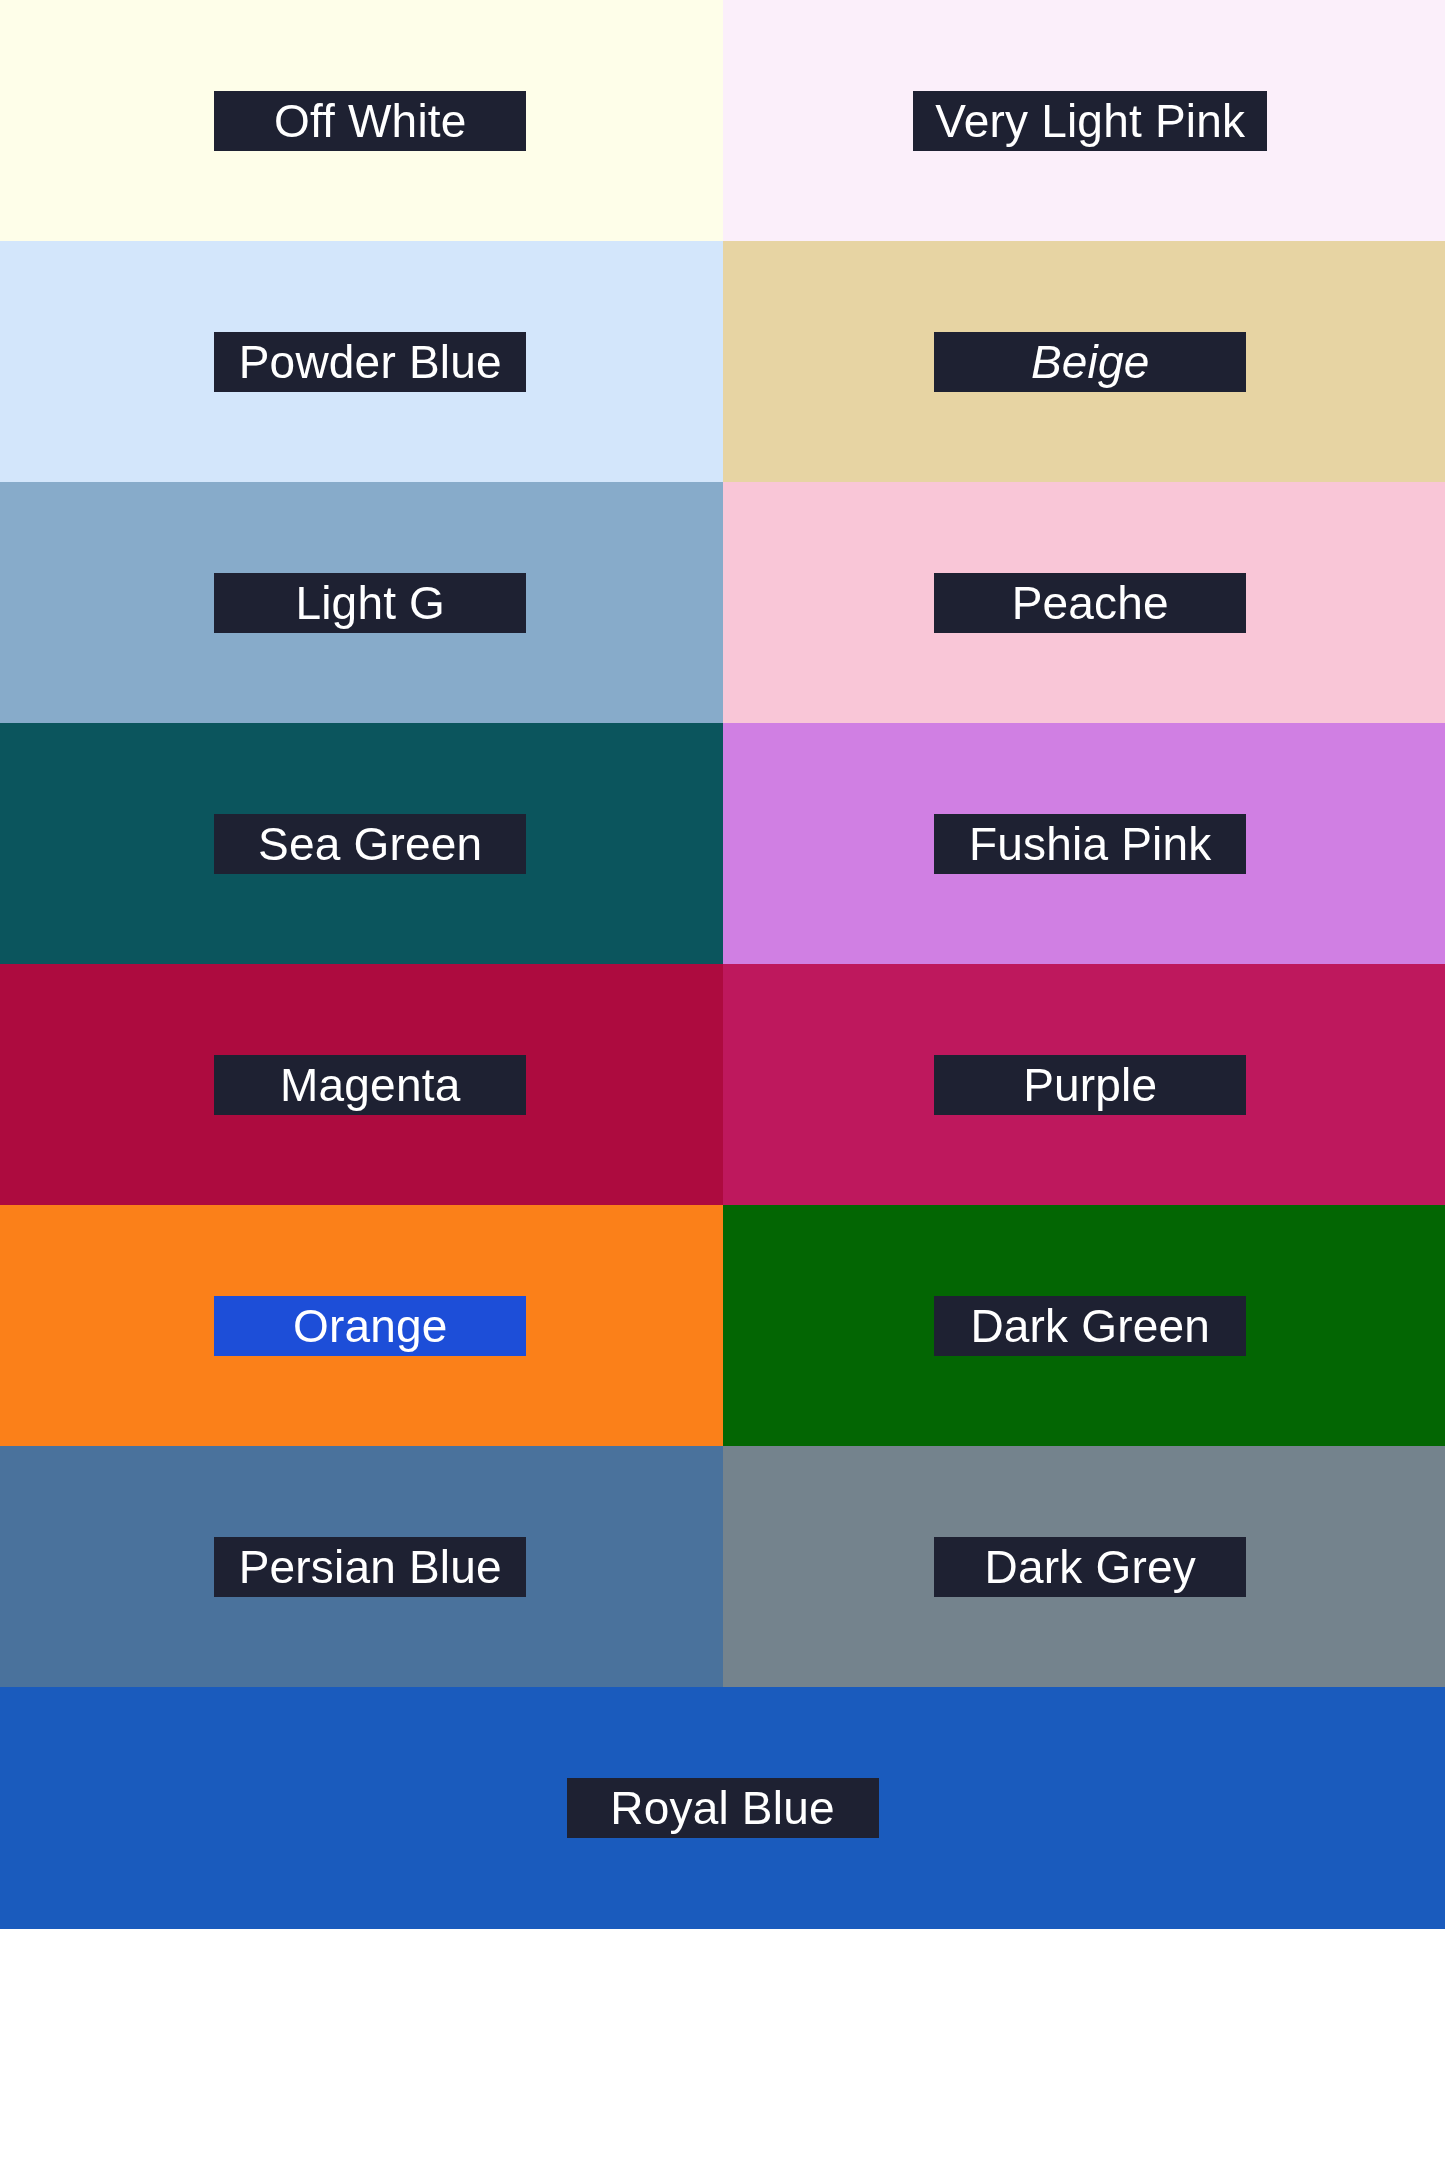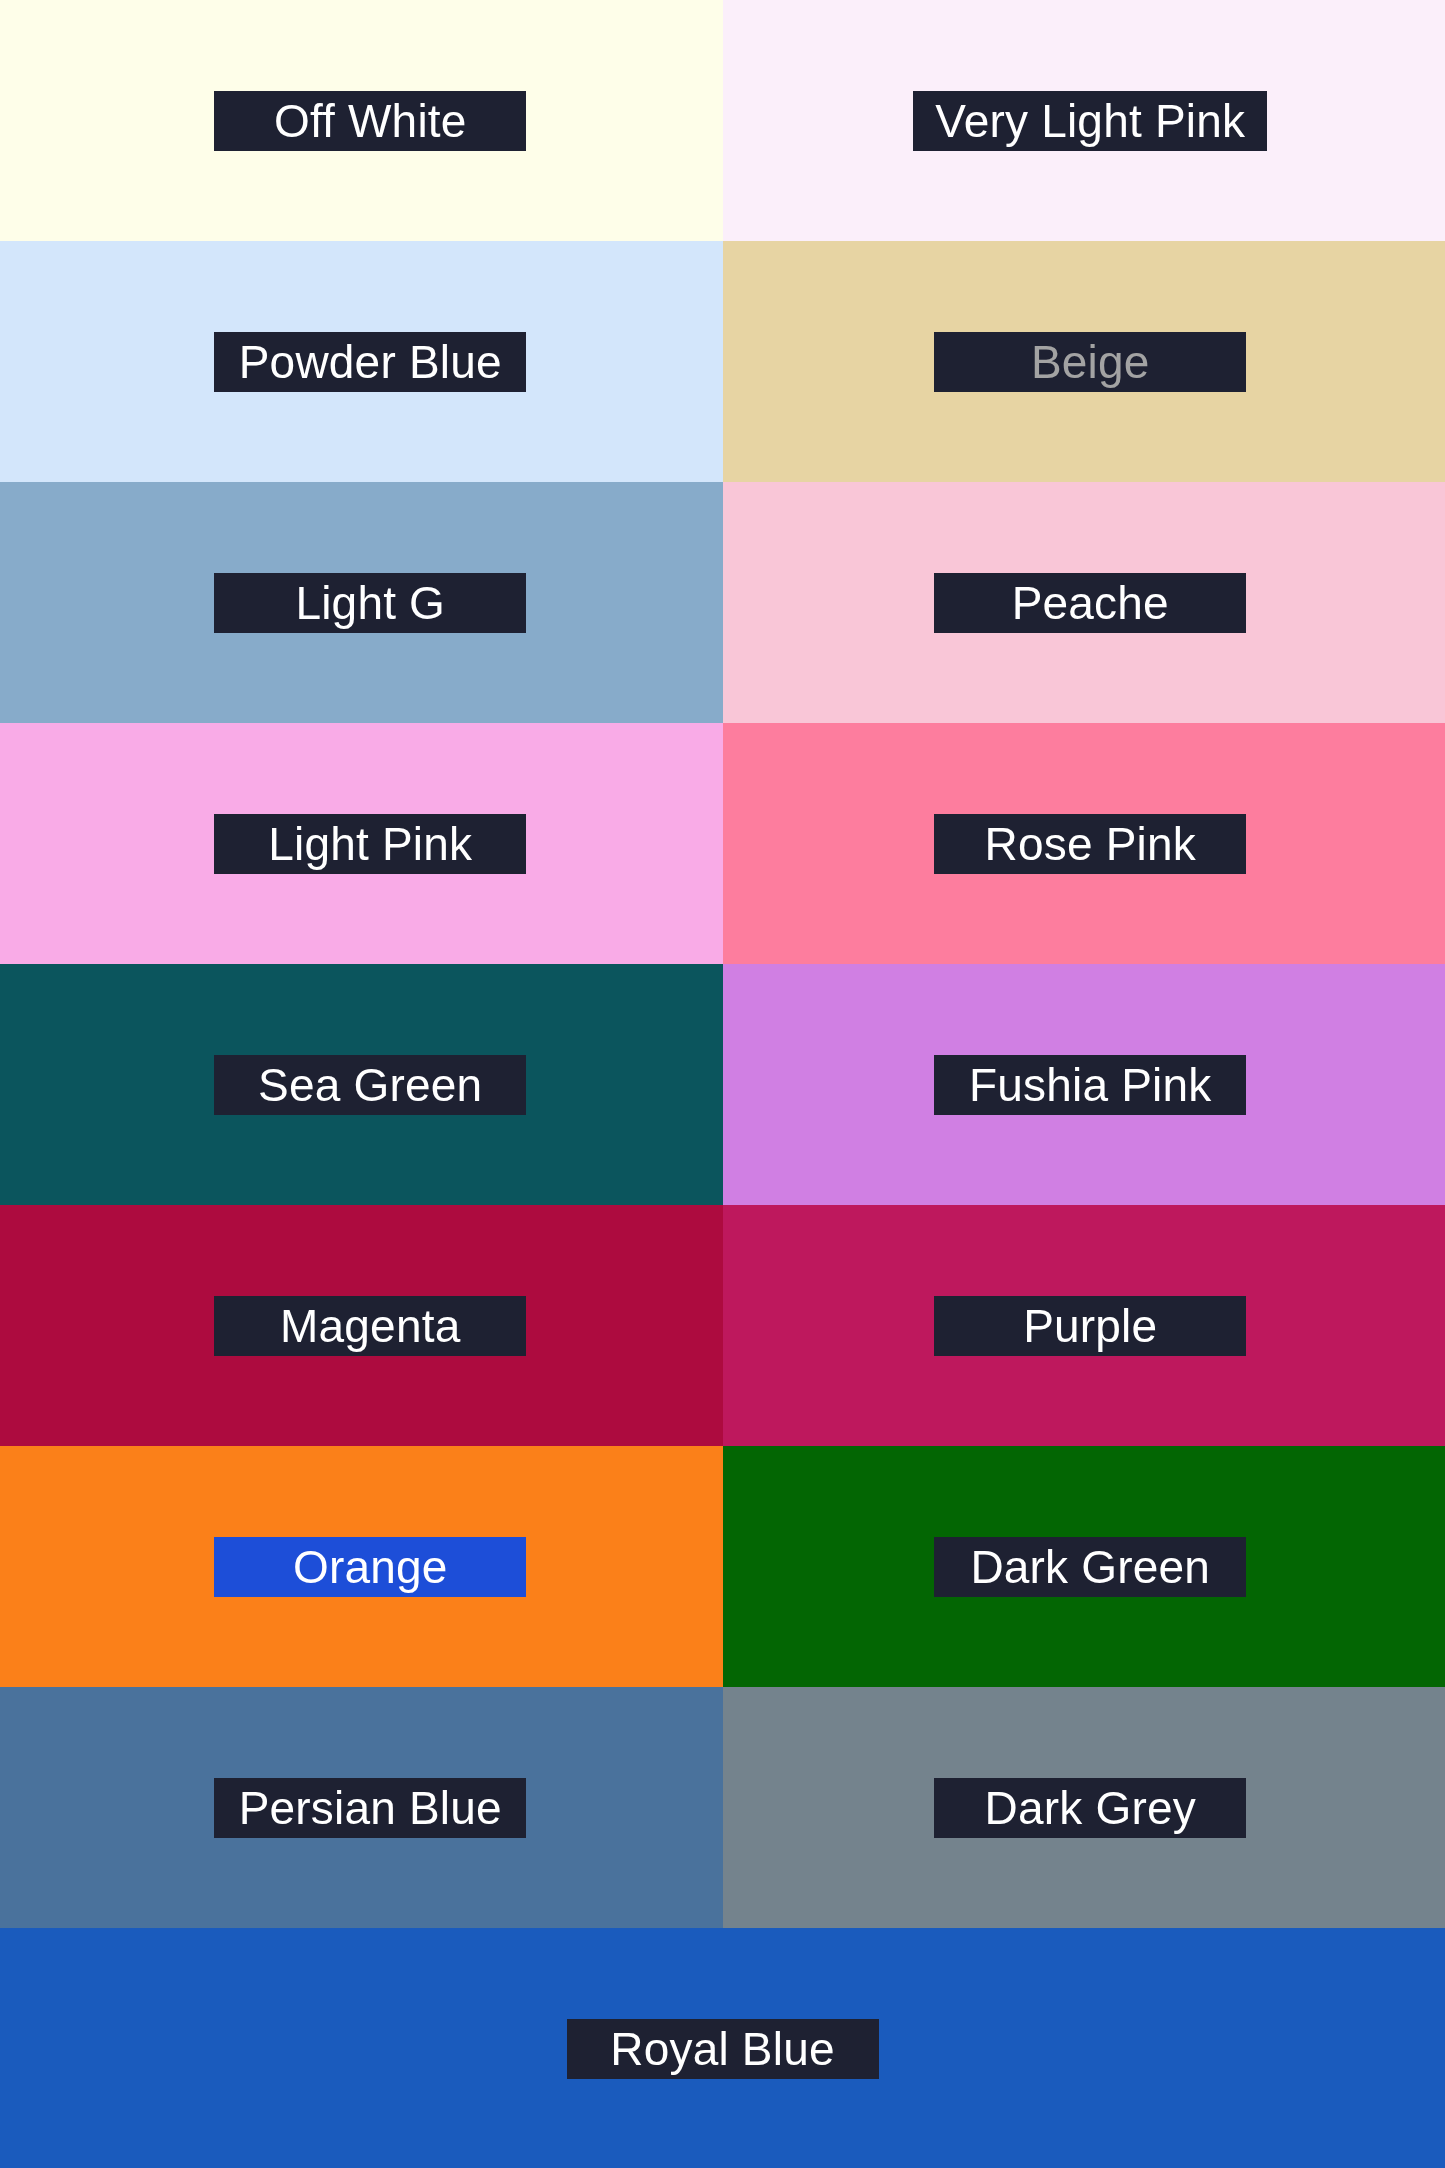--- a/index.html
+++ b/index.html
@@ -89,37 +89,29 @@
       </div>
       <div class="swatch col-right" style="background: rgb(251, 239, 250);">
         <span class="swatch-label" style="background: rgb(30, 33, 50); color: rgb(255, 255, 255);">Very Light Pink</span>
       </div>
     </div>
     <div class="palette-row">
       <div class="swatch col-left" style="background: rgb(211, 230, 251);">
         <span class="swatch-label" style="background: rgb(30, 33, 50); color: rgb(255, 255, 255);">Powder Blue</span>
       </div>
       <div class="swatch col-right" style="background: rgb(231, 212, 163);">
-        <span class="swatch-label" style="background: rgb(30, 33, 50); color: #a3a3a3;">Beige</span>
+        <span class="swatch-label" style="background: rgb(30, 33, 50); color: #ffffff; font-style: italic;">Beige</span>
       </div>
     </div>
     <div class="palette-row">
       <div class="swatch col-left" style="background: rgb(135, 171, 202);">
         <span class="swatch-label" style="background: rgb(30, 33, 50); color: rgb(255, 255, 255);">Light G</span>
       </div>
       <div class="swatch col-right" style="background: rgb(249, 198, 215);">
         <span class="swatch-label" style="background: rgb(30, 33, 50); color: rgb(255, 255, 255);">Peache</span>
-      </div>
-    </div>
-    <div class="palette-row">
-      <div class="swatch col-left" style="background: rgb(249, 171, 231);">
-        <span class="swatch-label" style="background: rgb(30, 33, 50); color: rgb(255, 255, 255);">Light Pink</span>
-      </div>
-      <div class="swatch col-right" style="background: rgb(253, 125, 158);">
-        <span class="swatch-label" style="background: rgb(30, 33, 50); color: rgb(255, 255, 255);">Rose Pink</span>
       </div>
     </div>
     <div class="palette-row">
       <div class="swatch col-left" style="background: rgb(11, 85, 93);">
         <span class="swatch-label" style="background: rgb(30, 33, 50); color: rgb(255, 255, 255);">Sea Green</span>
       </div>
       <div class="swatch col-right" style="background: rgb(208, 127, 227);">
         <span class="swatch-label" style="background: rgb(30, 33, 50); color: rgb(255, 255, 255);">Fushia Pink</span>
       </div>
     </div>

